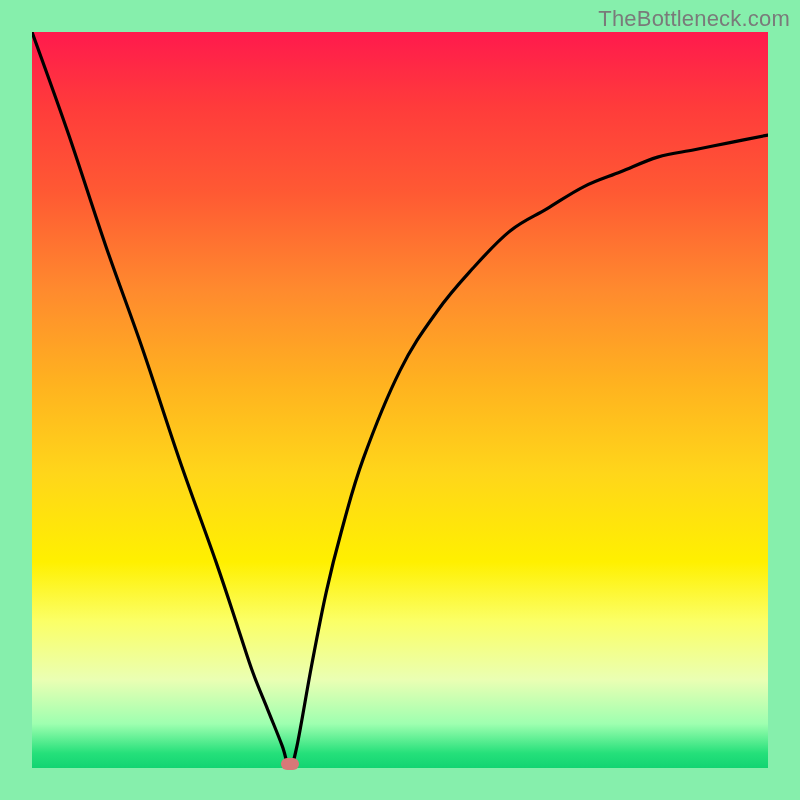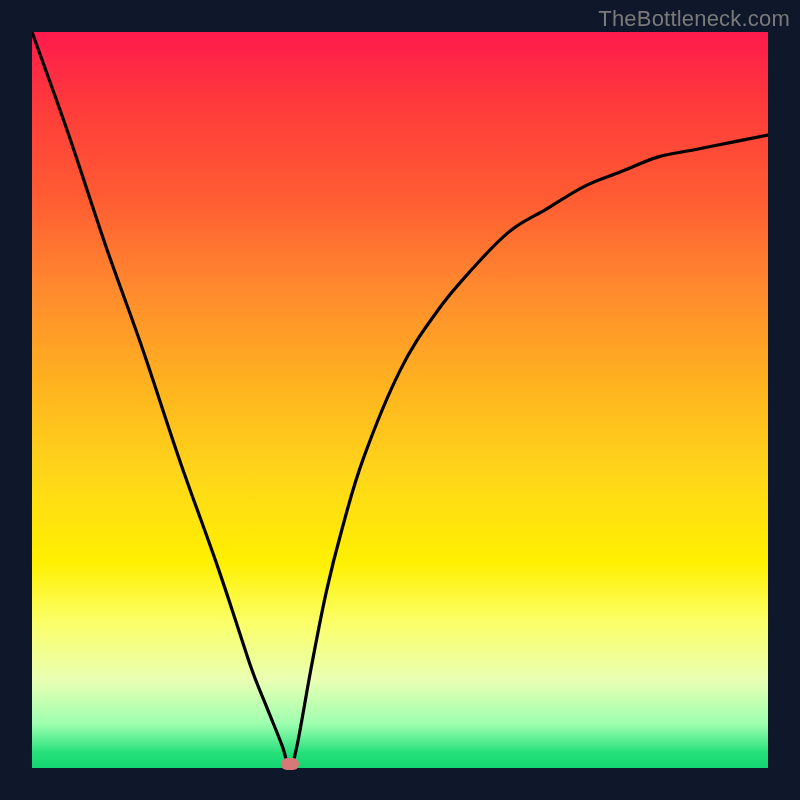--- a/index.html
+++ b/index.html
@@ -10,21 +10,21 @@
     background: #000;
     overflow: hidden;
     font-family: Arial, Helvetica, sans-serif;
   }
   .frame {
     position: absolute;
     left: 0;
     top: 0;
     width: 800px;
     height: 800px;
-    background: #0f172a;
+    background: #86efac;
   }
   .plot-area {
     position: absolute;
     left: 32px;
     top: 32px;
     width: 736px;
     height: 736px;
     background: linear-gradient(to bottom,
       #ff1a4d 0%,
       #ff3b3b 10%,

